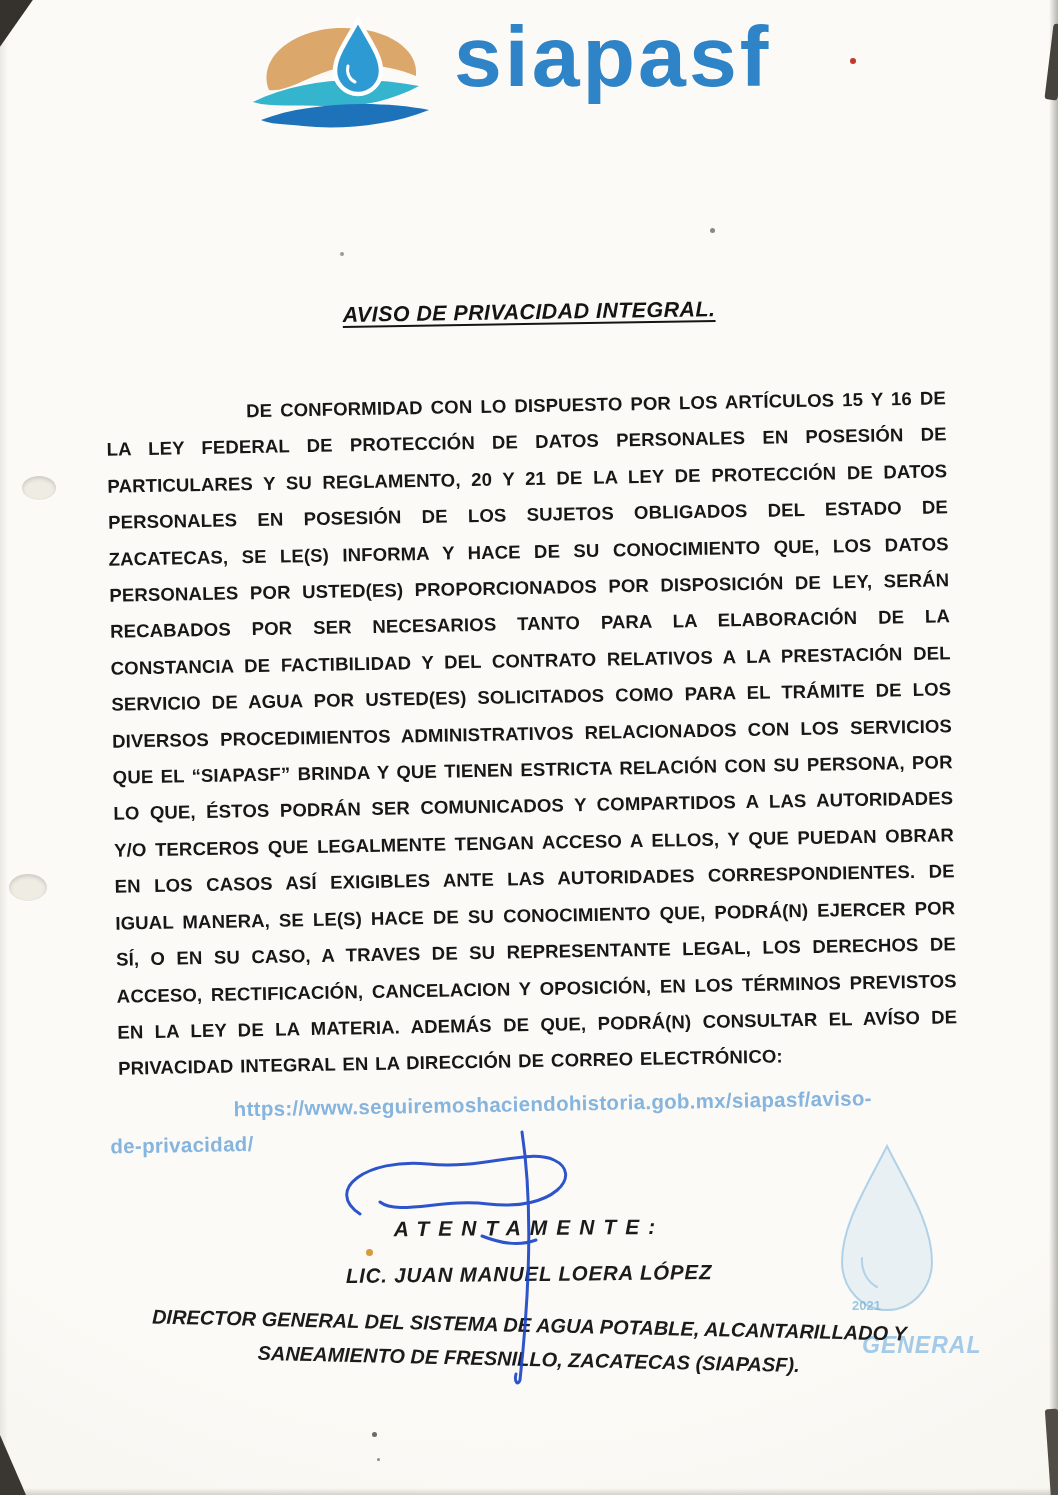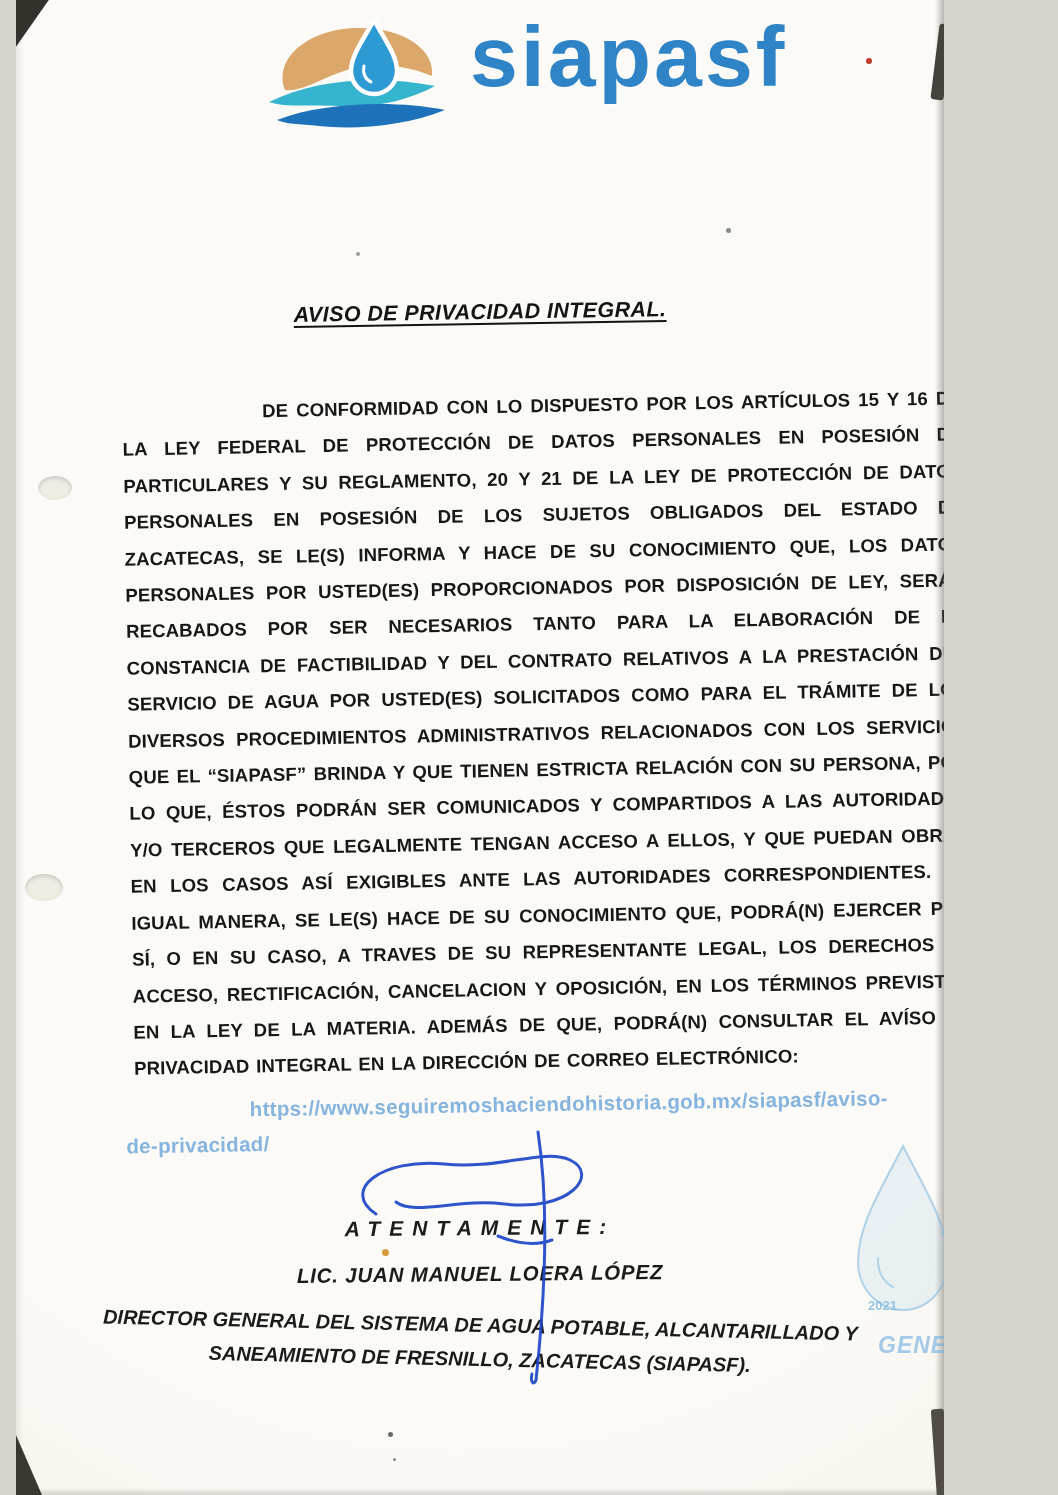--- a/index.html
+++ b/index.html
@@ -1,23 +1,22 @@
 <!DOCTYPE html>
 <html><head>
 <meta charset="utf-8">
 <style>
   * { margin:0; padding:0; box-sizing:border-box; }
   html,body { width:1058px; height:1495px; }
   body { font-family:"Liberation Sans", sans-serif; background:#d8d5cf; }
 
   .page{
-    position:relative; width:928px; height:1495px; overflow:hidden;
+    position:relative; width:1058px; height:1495px; overflow:hidden;
     background: radial-gradient(140% 100% at 48% 38%, #fbfaf6 55%, #f4f2eb 86%, #ece9e1 100%);
     color:#1b1b1b;
-    margin-left:16px;
   }
 
   
   .edge{ position:absolute; pointer-events:none; }
   .edge-right{ top:0; right:0; width:9px; height:100%;
     background:linear-gradient(to left, rgba(82,77,69,.40), rgba(82,77,69,0)); }
   .edge-left{ top:0; left:0; width:8px; height:100%;
     background:linear-gradient(to right, rgba(82,77,69,.10), rgba(82,77,69,0)); }
   .edge-bottom{ bottom:0; left:0; width:100%; height:7px;
     background:linear-gradient(to top, rgba(82,77,69,.22), rgba(82,77,69,0)); }

